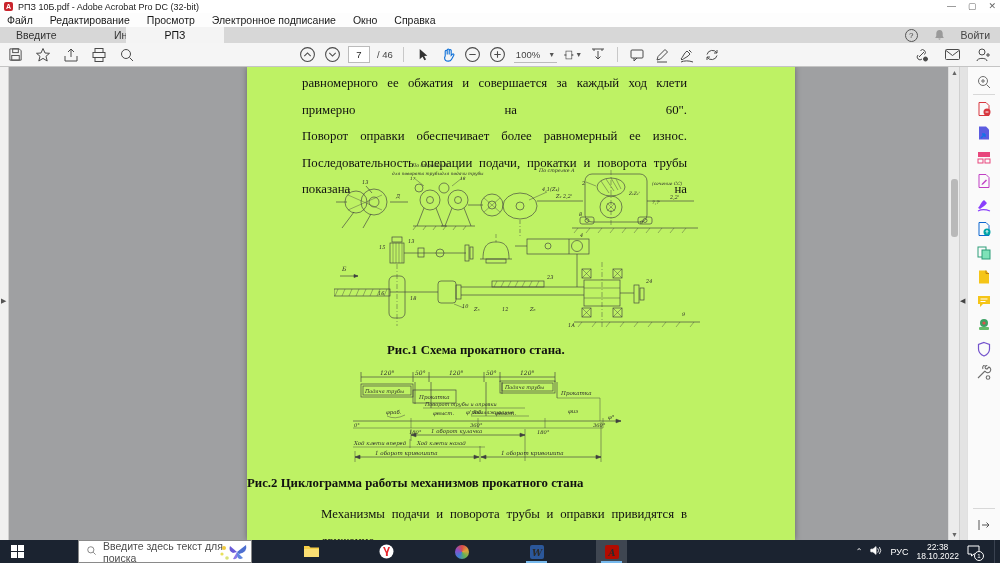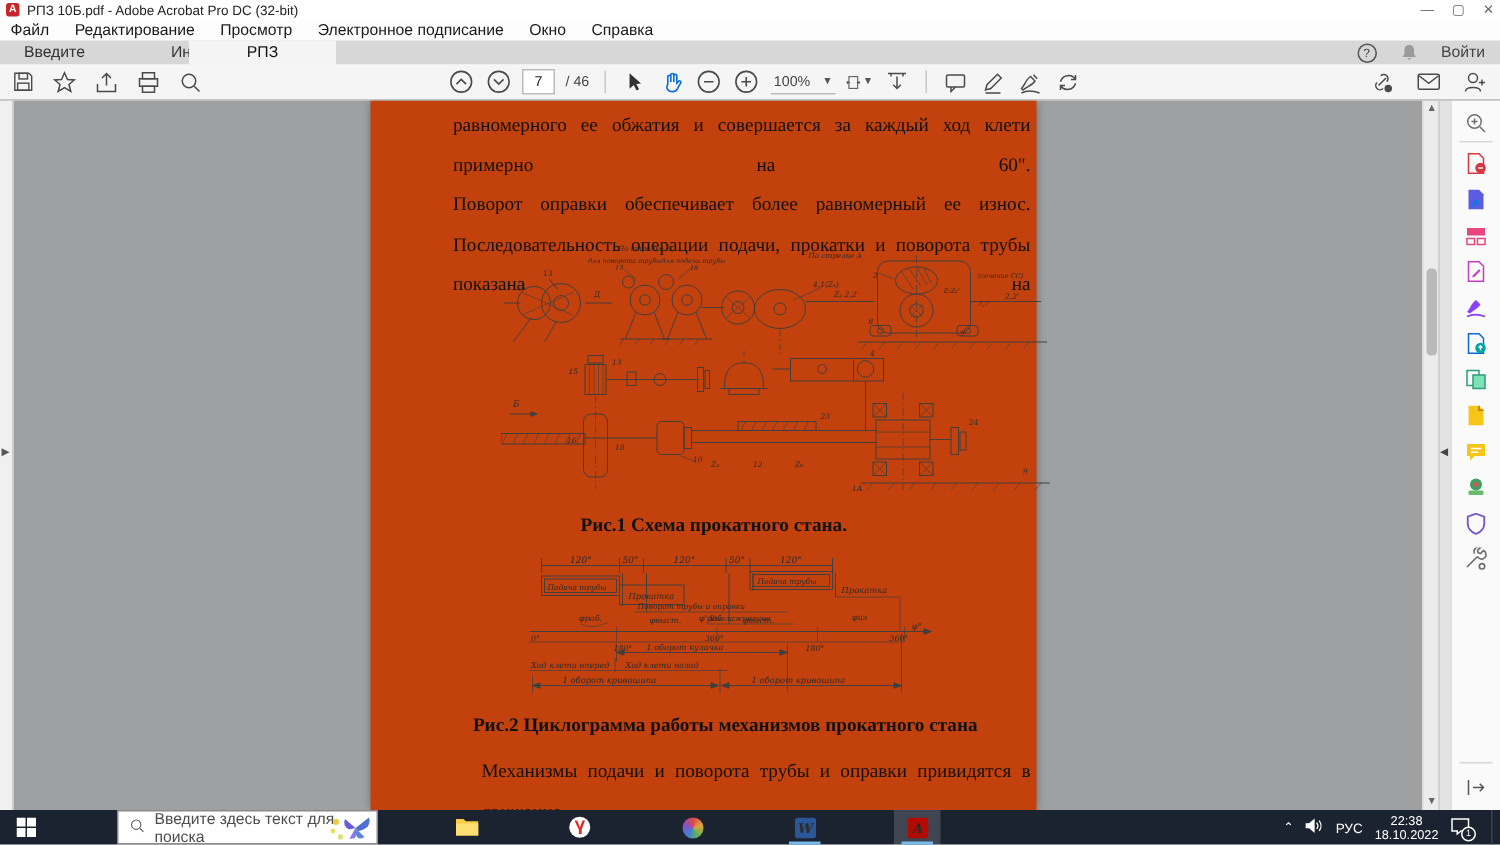--- a/index.html
+++ b/index.html
@@ -33,21 +33,21 @@
   .tbsep{width:1px;height:15px;background:#c8c8c8;margin:0 3px;}
   #page-box{width:20px;height:15px;background:#fff;border:1px solid #bbb;font-size:9.5px;
     text-align:center;line-height:15px;color:#222;}
   .tb-label{font-size:9.5px;color:#444;}
   #zoom-box{display:flex;align-items:center;border-bottom:1px solid #bbb;height:16px;padding:0 2px;gap:8px;}
   .caret{font-size:7px;color:#555;}
   
   #docarea{position:absolute;left:0;top:67px;width:1000px;height:473px;background:#9fa0a2;overflow:hidden;}
   #leftstrip{position:absolute;left:0;top:0;width:8px;height:473px;background:#f0f0f0;border-right:1px solid #cfcfcf;}
   #leftstrip .handle{position:absolute;left:1px;top:230px;font-size:7px;color:#555;}
-  #page{position:absolute;left:247px;top:0;width:444px;height:473px;background:#c2410c;
+  #page{position:absolute;left:247px;top:0;width:548px;height:473px;background:#bef264;
     box-shadow:0 0 6px rgba(0,0,0,.35);color:#111;}
   .serif{font-family:"Liberation Serif",serif;}
   .para{position:absolute;font-size:12.8px;line-height:26.5px;width:385px;left:55px;}
   .ln{white-space:nowrap;}
   .just{white-space:normal;text-align:justify;text-align-last:justify;}
   .indent{padding-left:19px;}
   .cap{position:absolute;font-weight:bold;font-size:12.8px;}
   figure{margin:0;padding:0;}
   svg text{font-family:"DejaVu Serif",serif;font-style:italic;fill:#2b2b2b;stroke:none;}
   
@@ -466,21 +466,21 @@
           <text x="240" y="59" font-size="5.2">360°</text>
           <text x="78" y="65" font-size="5.4">1 оборот кулачка</text>
           <text x="1" y="77" font-size="5.4">Ход клети вперед</text>
           <text x="64" y="77" font-size="5.4">Ход клети назад</text>
           <text x="22" y="87" font-size="5.6">1 оборот кривошипа</text>
           <text x="148" y="87" font-size="5.6">1 оборот кривошипа</text>
         </g>
       </svg>
     </figure>
 
-    <div class="cap" style="left:0;top:409px;width:473px;text-align:center;">Рис.2 Циклограмма работы механизмов прокатного стана</div>
+    <div class="cap" style="left:0;top:409px;width:473px;text-align:left;">Рис.2 Циклограмма работы механизмов прокатного стана</div>
 
     <div class="para" style="top:434px;line-height:27px;">
       <div class="ln just indent">Механизмы подачи и поворота трубы и оправки привидятся в движение</div>
 
     </div>
   </div>
 
   <div id="vscroll">
     <div class="arrow" style="top:2px;">▲</div>
     <div id="vthumb"></div>

